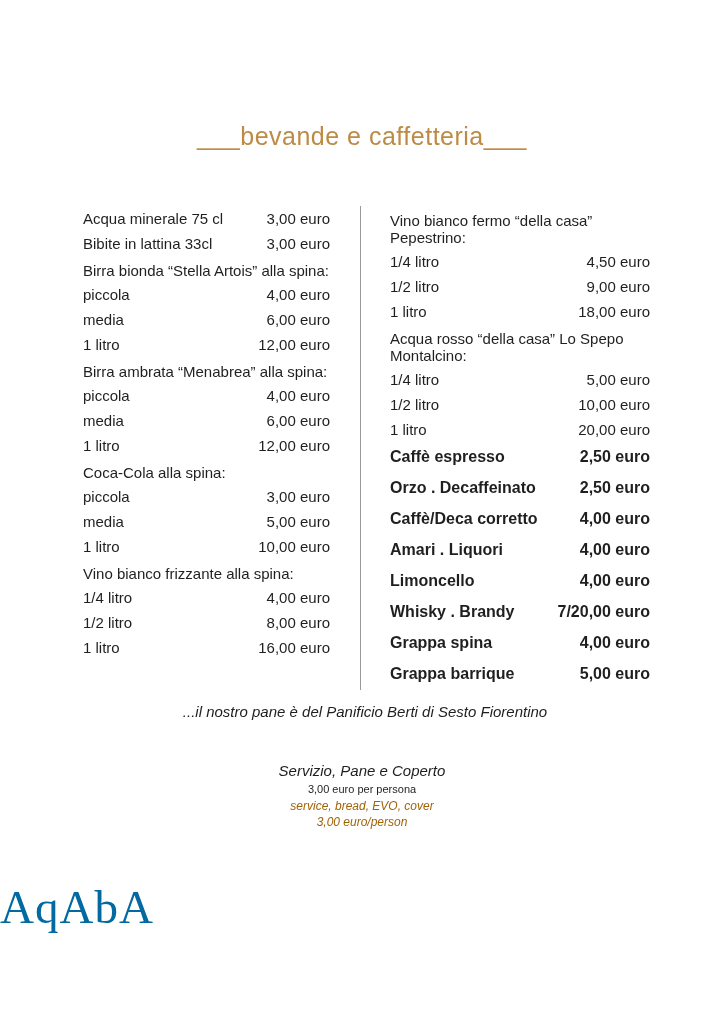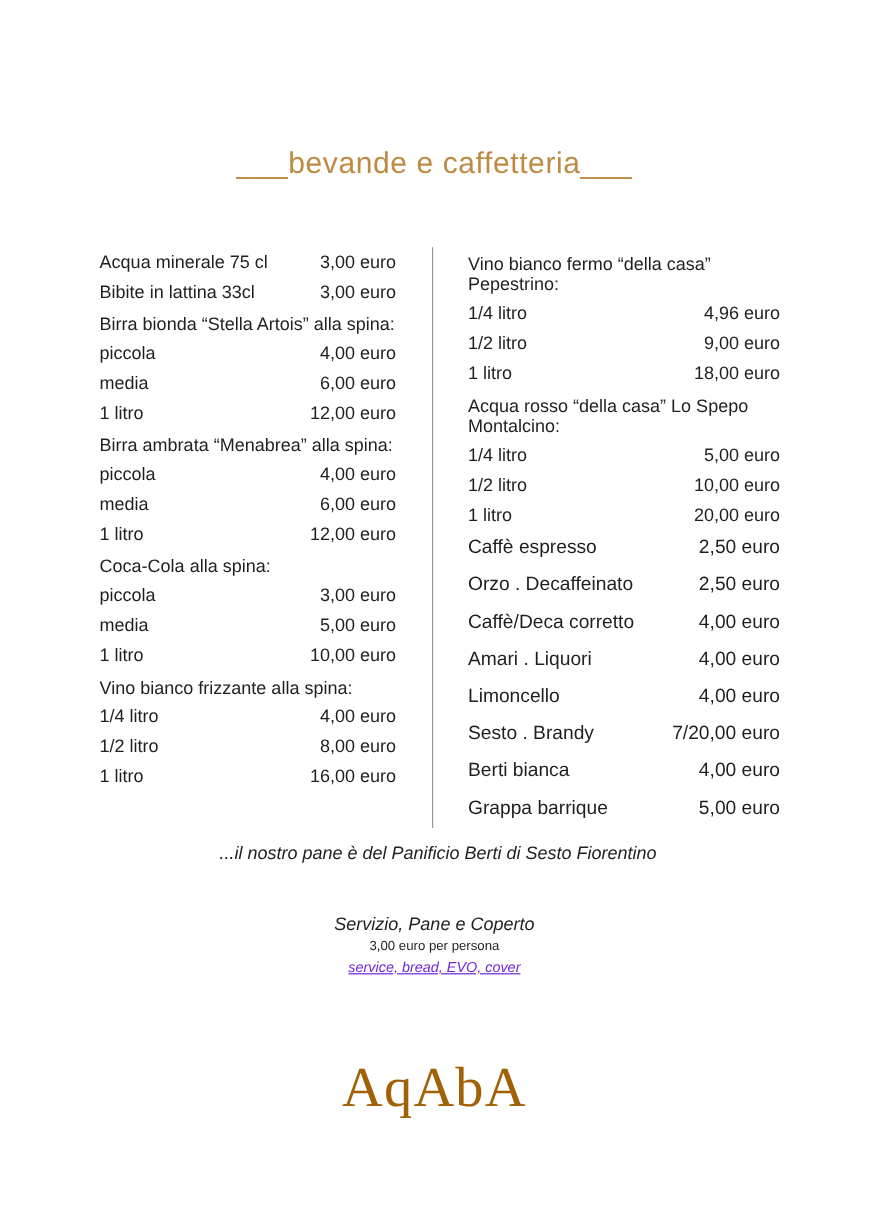--- a/index.html
+++ b/index.html
@@ -48,21 +48,21 @@
   }
   .row {
     display: flex;
     justify-content: space-between;
     align-items: flex-start;
     padding: 4px 0;
     font-size: 15px;
     line-height: 17px;
   }
   .row.header { padding-top: 6px; padding-bottom: 3px; }
-  .row.tall   { padding: 6px 0 8px; font-size: 16px; }
+  .row.tall   { padding: 6px 0 8px; font-size: 16px; font-weight: bold; }
   .label { text-align: left; }
   .price { text-align: right; white-space: nowrap; }
   .bread-note {
     position: absolute;
     top: 703px;
     left: 3px;
     width: 100%;
     text-align: center;
     font-style: italic;
     font-size: 15px;
@@ -89,34 +89,32 @@
     font-size: 15px;
     margin-bottom: 4px;
   }
   .service-price {
     font-size: 11px;
     margin-bottom: 3px;
   }
   .service-en {
     font-size: 12px;
     font-style: italic;
-    color: #6d28d9;
+    color: #a16207;
     line-height: 16px;
-    text-decoration: underline;
   }
   .logo {
     position: absolute;
     top: 880px;
     left: 0;
     width: 100%;
-    text-align: center;
     font-family: "Liberation Serif", serif;
     font-size: 47px;
     letter-spacing: 1px;
-    color: #a16207;
+    color: #0369a1;
   }
 </style>
 </head>
 <body>
 
 <div class="page">
 
   <h1 class="title">___bevande e caffetteria___</h1>
 
   <div class="menu">
@@ -190,21 +188,21 @@
           <span class="price">16,00 euro</span>
         </div>
       </div>
     <div class="divider"></div>
     <div class="col col-right">
         <div class="row header">
           <span class="label">Vino bianco fermo “della casa” Pepestrino:</span>
         </div>
         <div class="row">
           <span class="label">1/4 litro</span>
-          <span class="price">4,96 euro</span>
+          <span class="price">4,50 euro</span>
         </div>
         <div class="row">
           <span class="label">1/2 litro</span>
           <span class="price">9,00 euro</span>
         </div>
         <div class="row">
           <span class="label">1 litro</span>
           <span class="price">18,00 euro</span>
         </div>
         <div class="row header">
@@ -236,38 +234,39 @@
         </div>
         <div class="row tall">
           <span class="label">Amari . Liquori</span>
           <span class="price">4,00 euro</span>
         </div>
         <div class="row tall">
           <span class="label">Limoncello</span>
           <span class="price">4,00 euro</span>
         </div>
         <div class="row tall">
-          <span class="label">Sesto . Brandy</span>
+          <span class="label">Whisky . Brandy</span>
           <span class="price">7/20,00 euro</span>
         </div>
         <div class="row tall">
-          <span class="label">Berti bianca</span>
+          <span class="label">Grappa spina</span>
           <span class="price">4,00 euro</span>
         </div>
         <div class="row tall">
           <span class="label">Grappa barrique</span>
           <span class="price">5,00 euro</span>
         </div>
       </div>
   </div>
 
   <div class="bread-note">...il nostro pane è del Panificio Berti di Sesto Fiorentino</div>
 
 
   <div class="service">
     <div class="service-title">Servizio, Pane e Coperto</div>
     <div class="service-price">3,00 euro per persona</div>
     <div class="service-en">service, bread, EVO, cover</div>
+    <div class="service-en">3,00 euro/person</div>
   </div>
 
   <div class="logo">AqAbA</div>
 
 </div>
 
 </body></html>

